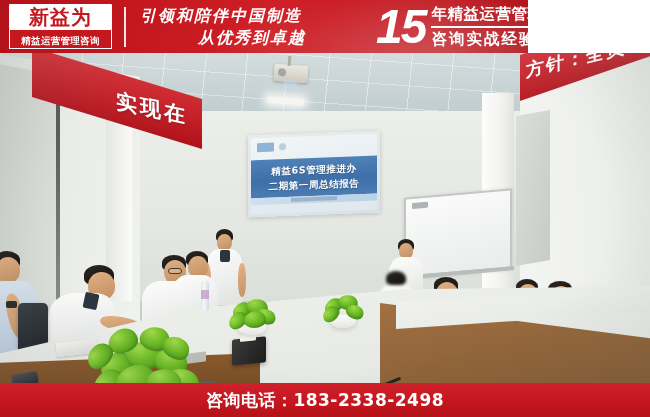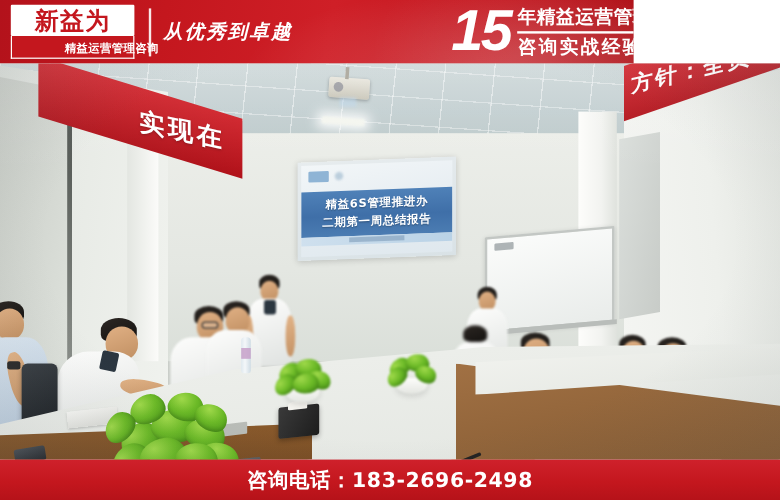--- a/index.html
+++ b/index.html
@@ -35,37 +35,36 @@
     letter-spacing:1px; white-space:nowrap;
     font-family:"DejaVu Sans","Liberation Sans",sans-serif;
   }
   .logo-sub{
     background:#c4171e; text-align:center; border:1px solid #ffffff; border-top:none;
   }
   .logo-sub span{
     color:#ffffff; font-size:9.5px; line-height:13px; letter-spacing:.3px;
     font-weight:bold; white-space:nowrap;
     font-family:"DejaVu Sans","Liberation Sans",sans-serif;
-    padding-left:44px;
   }
 
   .divider{
     width:2px; height:40px; background:rgba(255,255,255,.9);
     margin:0 10px 0 12px; flex:0 0 2px;
   }
 
   
   .slogan{ flex:0 0 auto; width:240px; color:#fff; }
   .slogan-l1, .slogan-l2{
     font-size:16px; line-height:22px; font-weight:bold; letter-spacing:2px;
     font-family:"DejaVu Serif","Liberation Serif",serif;
     font-style:italic; white-space:nowrap;
   }
   .slogan-l1{ text-align:left; padding-left:4px; }
-  .slogan-l2{ text-align:left; padding-right:8px; }
+  .slogan-l2{ text-align:center; padding-right:8px; }
 
   
   .years{ margin-left:auto; display:flex; align-items:center; padding-right:8px; }
   .years-num{
     color:#fff; font-size:48px; line-height:44px; font-weight:bold; font-style:italic;
     letter-spacing:-2px; padding-right:6px;
     font-family:"Liberation Sans","DejaVu Sans",sans-serif;
   }
   .years-text{ color:#fff; }
   .years-text .yt1, .years-text .yt2{
@@ -396,20 +395,21 @@
         <span>新益为</span>
       </div>
       <div class="logo-sub">
         <span>精益运营管理咨询</span>
       </div>
     </div>
 
     <div class="divider"></div>
 
     <div class="slogan">
+      <div class="slogan-l1">引领和陪伴中国制造</div>
       <div class="slogan-l2">从优秀到卓越</div>
     </div>
 
     <div class="years">
       <div class="years-num">15</div>
       <div class="years-text">
         <div class="yt1">年精益运营管理</div>
         <div class="yt2">咨询实战经验</div>
       </div>
     </div>
@@ -598,16 +598,16 @@
       <div class="leaf" style="left:324px; top:246px; width:19px; height:14px; transform:rotate(-26deg);"></div>
       <div class="leaf" style="left:338px; top:242px; width:20px; height:15px; transform:rotate(12deg);"></div>
       <div class="leaf" style="left:346px; top:252px; width:18px; height:14px; transform:rotate(30deg);"></div>
       <div class="leaf" style="left:322px; top:254px; width:18px; height:14px; transform:rotate(-36deg);"></div>
     </div>
 
     <div class="photo-haze"></div>
   </div>
 
   <div class="footer">
-    <span class="phone-text">咨询电话：183-2696-2498</span>
+    <span class="phone-text">咨询电话：183-2338-2498</span>
   </div>
 
 </div>
 
 </body></html>

